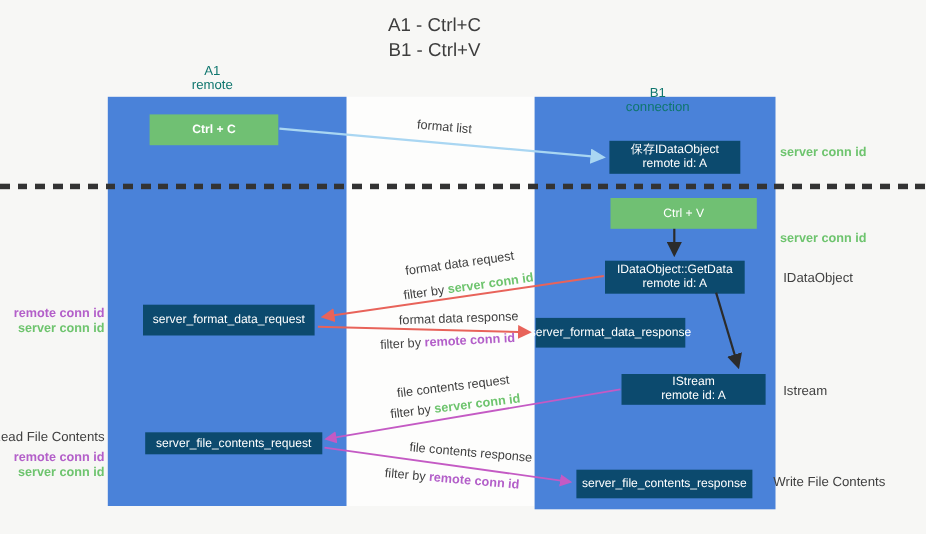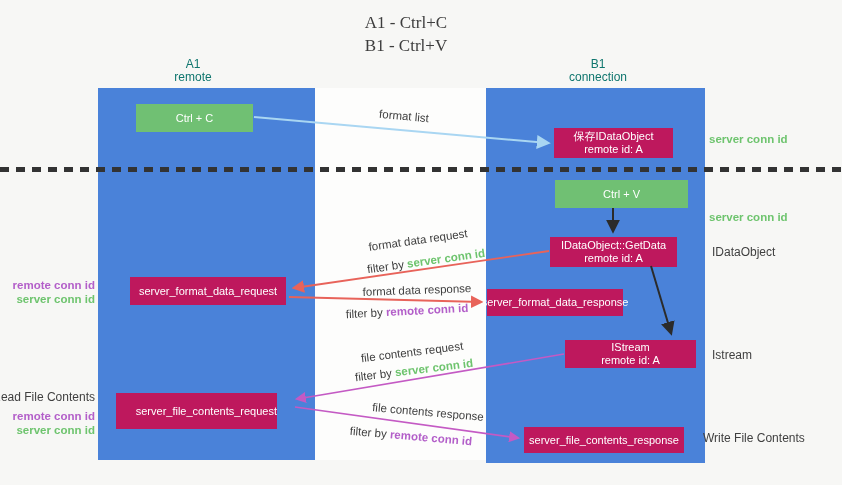--- a/index.html
+++ b/index.html
@@ -4,38 +4,38 @@
 <style>
   * { box-sizing: border-box; }
   body { margin:0; background:#f7f7f5; font-family:"Liberation Sans", sans-serif; }
   .canvas { position:relative; width:842px; height:485px; background:#f7f7f5; overflow:hidden; }
   .mid-band { position:absolute; left:315px; top:88px; width:171px; height:372px; background:#fdfdfc; }
   .lane { position:absolute; top:88px; background:#4a82d9; }
   .lane-left { left:98px; width:217px; height:372px; }
   .lane-right { left:486px; width:219px; height:375px; }
   .dotted-line { position:absolute; left:0; top:167px; width:842px; height:5px;
     background:repeating-linear-gradient(90deg,#333 0 9px,transparent 9px 16px); }
-  .title-block { position:absolute; left:276px; top:11px; width:260px; text-align:center;
-    font-size:17px; line-height:23px; color:#3d3d3d;font-family:Liberation Serif, serif; }
+  .title-block { position:absolute; left:265px; top:11px; width:260px; text-align:center;
+    font-size:17px; line-height:23px; color:#3d3d3d; }
   .lane-header { position:absolute; top:58px; width:140px; text-align:center;
     font-size:12px; line-height:13px; color:#0f766e; }
   .lh-left { left:123px; }
-  .lh-right { left:528px; }
+  .lh-right { left:528px;margin-top:20px; }
   .box { position:absolute; display:flex; flex-direction:column; align-items:center; justify-content:center;
     color:#fff; font-size:11px; line-height:13px; text-align:center; white-space:nowrap; }
   .green { background:#70c073; }
-  .orange { background:#be185d; }
-  .b-ctrlc { left:136px; top:104px; width:117px; height:28px; }
+  .orange { background:#0c4a6e; }
+  .b-ctrlc { left:136px; top:104px; width:117px; height:28px;font-weight:bold; }
   .b-save { left:554px; top:128px; width:119px; height:30px; }
   .b-ctrlv { left:555px; top:180px; width:133px; height:28px; }
   .b-getdata { left:550px; top:237px; width:127px; height:30px; }
   .b-format-req { left:130px; top:277px; width:156px; height:28px; }
   .b-format-res { left:487px; top:289px; width:136px; height:27px; }
   .b-istream { left:565px; top:340px; width:131px; height:28px; }
-  .b-file-req { left:116px; top:393px; width:161px; height:36px;align-items:flex-end; }
+  .b-file-req { left:132px; top:393px; width:161px; height:20px; }
   .b-file-res { left:524px; top:427px; width:160px; height:26px; }
   svg.arrows { position:absolute; left:0; top:0; pointer-events:none; }
   .flabel { position:absolute; font-size:11.5px; color:#3f3f3f; white-space:nowrap; }
   .term-green { color:#6ec46e; font-weight:bold; }
   .term-purple { color:#b35fc9; font-weight:bold; }
   .fl-format-list   { left:404px; top:116px; transform:translate(-50%,-50%) rotate(5deg); }
   .fl-fdr           { left:418px; top:240px; transform:translate(-50%,-50%) rotate(-8deg); }
   .fl-fdr-filter    { left:426px; top:261px; transform:translate(-50%,-50%) rotate(-8deg); }
   .fl-fdres         { left:417px; top:290px; transform:translate(-50%,-50%) rotate(-2deg); }
   .fl-fdres-filter  { left:407px; top:311px; transform:translate(-50%,-50%) rotate(-3deg); }

